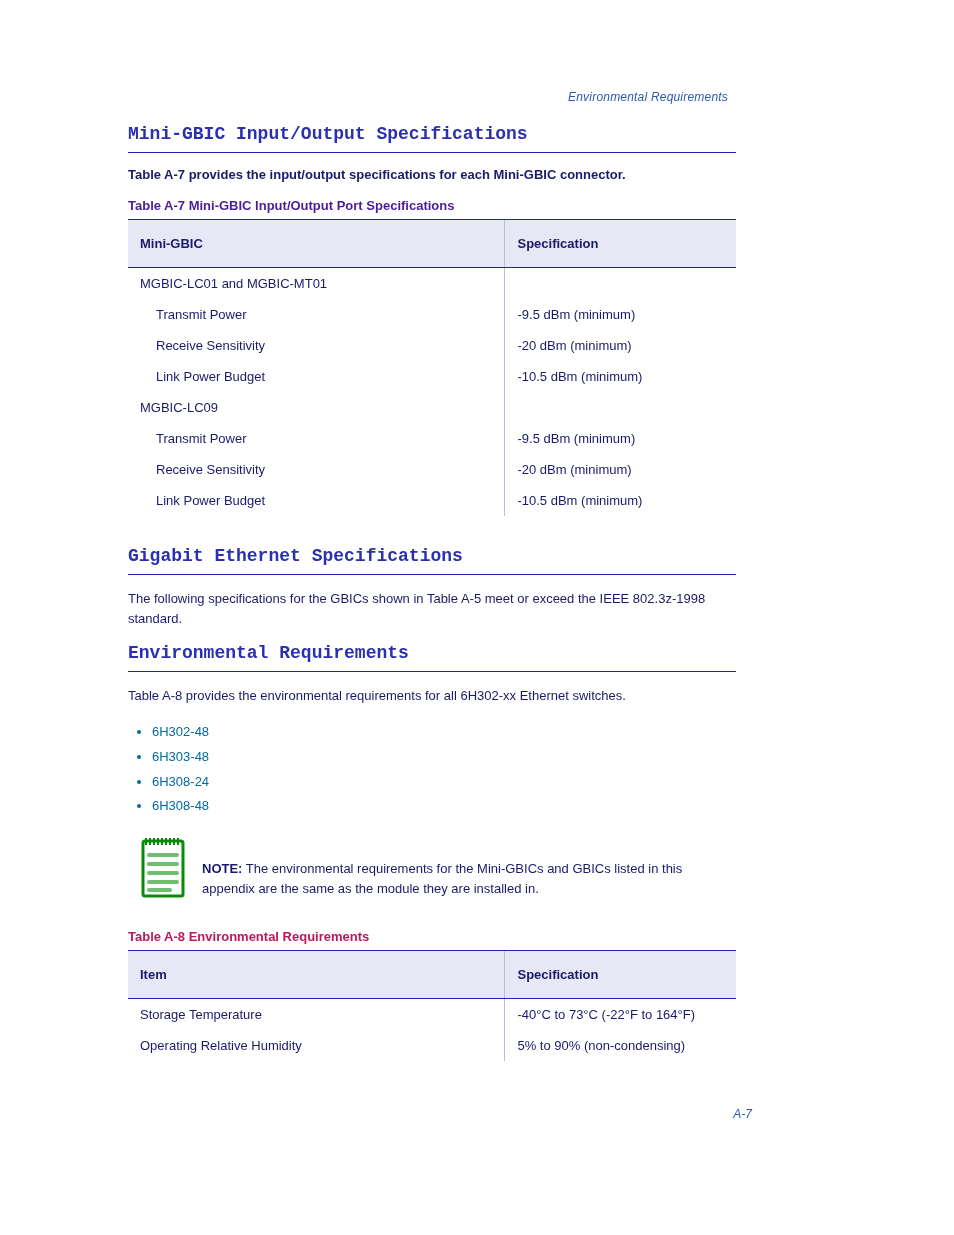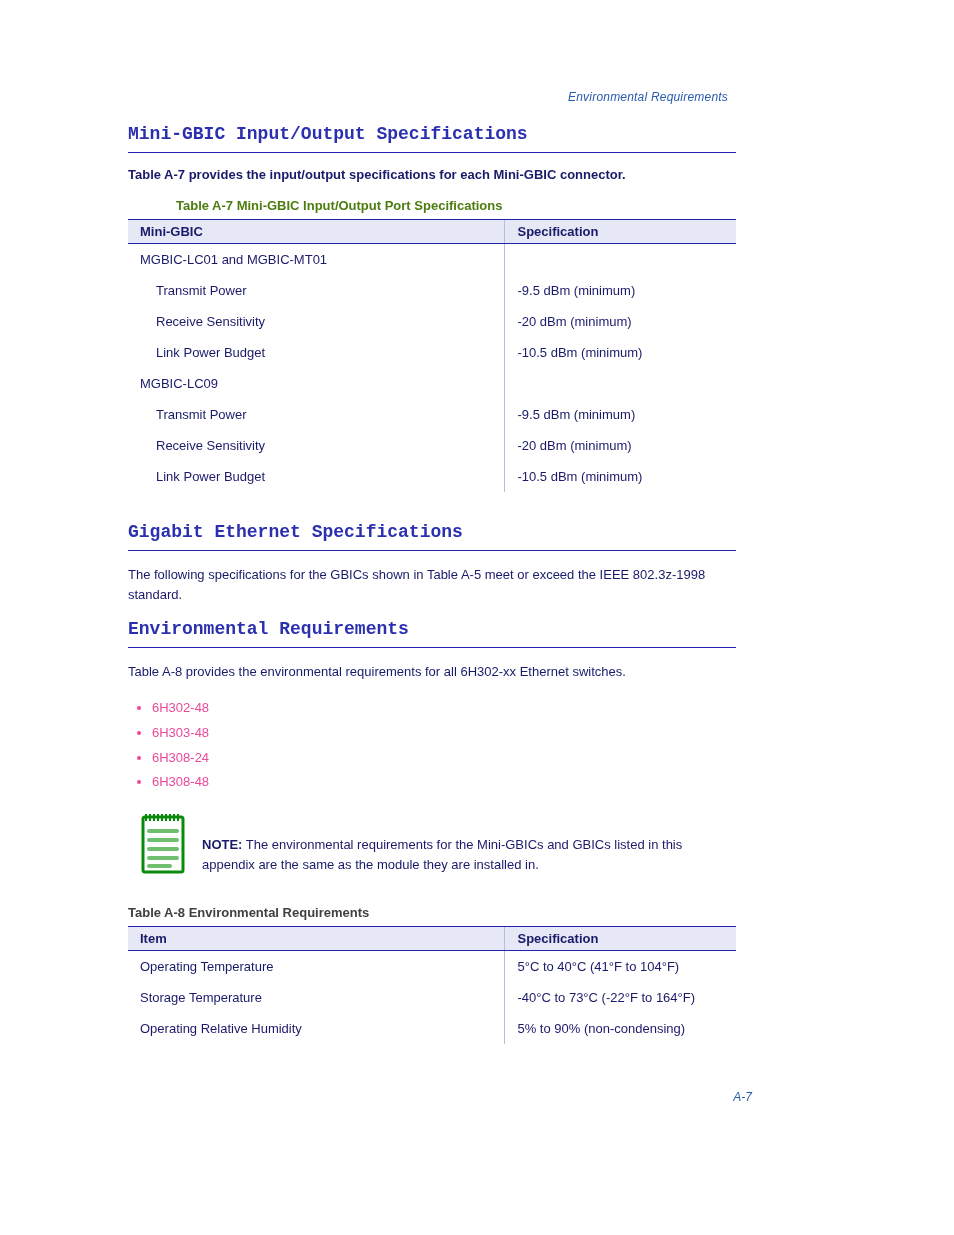--- a/index.html
+++ b/index.html
@@ -42,21 +42,21 @@
   table.spec {
     width: 100%;
     border-collapse: collapse;
     margin-bottom: 30px;
   }
   table.spec th {
     background: #e6e8f5;
     text-align: left;
     font-weight: bold;
     font-size: 13px;
-    padding: 4px 12px;
+    padding: 16px 12px;
     color: #1a1a6a;
     border-top: 1px solid #2222b0;
     border-bottom: 1px solid #2222b0;
   }
   table.spec th + th,
   table.spec td + td {
     border-left: 1px solid #b8bce0;
   }
   table.spec td {
     font-size: 13px;
@@ -76,21 +76,21 @@
     color: #1a1a6a;
     line-height: 1.55;
     margin: 14px 0;
   }
   .bullets {
     margin: 8px 0 14px 0;
     padding: 0 0 0 24px;
   }
   .bullets li {
     font-size: 13px;
-    color: #ec4899;
+    color: #0369a1;
     line-height: 1.9;
     list-style: disc;
   }
   .note-block {
     display: flex;
     gap: 16px;
     align-items: flex-end;
     margin: 10px 0 24px 12px;
   }
   .note-icon {
@@ -117,21 +117,21 @@
 </head>
 <body>
 
 <div class="page">
   <div class="breadcrumb">Environmental Requirements</div>
 
   <h3 class="section-title">Mini-GBIC Input/Output Specifications</h3>
   <div class="intro-line">Table A-7 provides the input/output specifications for each Mini-GBIC connector.</div>
 
   <table class="spec">
-    <caption style="text-align:left;font-size:13px;color:#4d7c0f;font-weight:bold;padding:6px 0;margin-left:48px;">Table A-7   Mini-GBIC Input/Output Port Specifications</caption>
+    <caption style="text-align:left;font-size:13px;color:#4c1d95;font-weight:bold;padding:6px 0;">Table A-7   Mini-GBIC Input/Output Port Specifications</caption>
     <thead>
       <tr>
         <th>Mini-GBIC</th>
         <th class="val-col">Specification</th>
       </tr>
     </thead>
     <tbody>
 
       <tr>
         <td>MGBIC-LC01 and MGBIC-MT01</td>
@@ -217,33 +217,29 @@
         </g>
       </svg>
     </div>
     <div class="note-text body-text" style="margin:0;">
       <span class="note-label">NOTE:</span>
       <span>The environmental requirements for the Mini-GBICs and GBICs listed in this appendix are the same as the module they are installed in.</span>
     </div>
   </div>
 
   <table class="spec">
-    <caption style="text-align:left;font-size:13px;color:#404040;font-weight:bold;padding:6px 0;">Table A-8   Environmental Requirements</caption>
+    <caption style="text-align:left;font-size:13px;color:#be185d;font-weight:bold;padding:6px 0;">Table A-8   Environmental Requirements</caption>
     <thead>
       <tr>
         <th>Item</th>
         <th class="val-col">Specification</th>
       </tr>
     </thead>
     <tbody>
       <tr>
-        <td>Operating Temperature</td>
-        <td class="val-col">5°C to 40°C (41°F to 104°F)</td>
-      </tr>
-      <tr>
         <td>Storage Temperature</td>
         <td class="val-col">-40°C to 73°C (-22°F to 164°F)</td>
       </tr>
       <tr>
         <td>Operating Relative Humidity</td>
         <td class="val-col">5% to 90% (non-condensing)</td>
       </tr>
     </tbody>
   </table>
 

